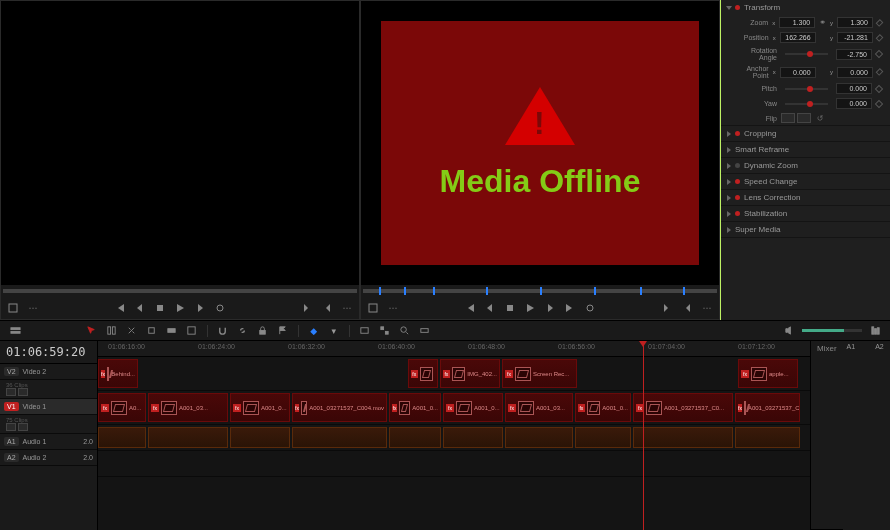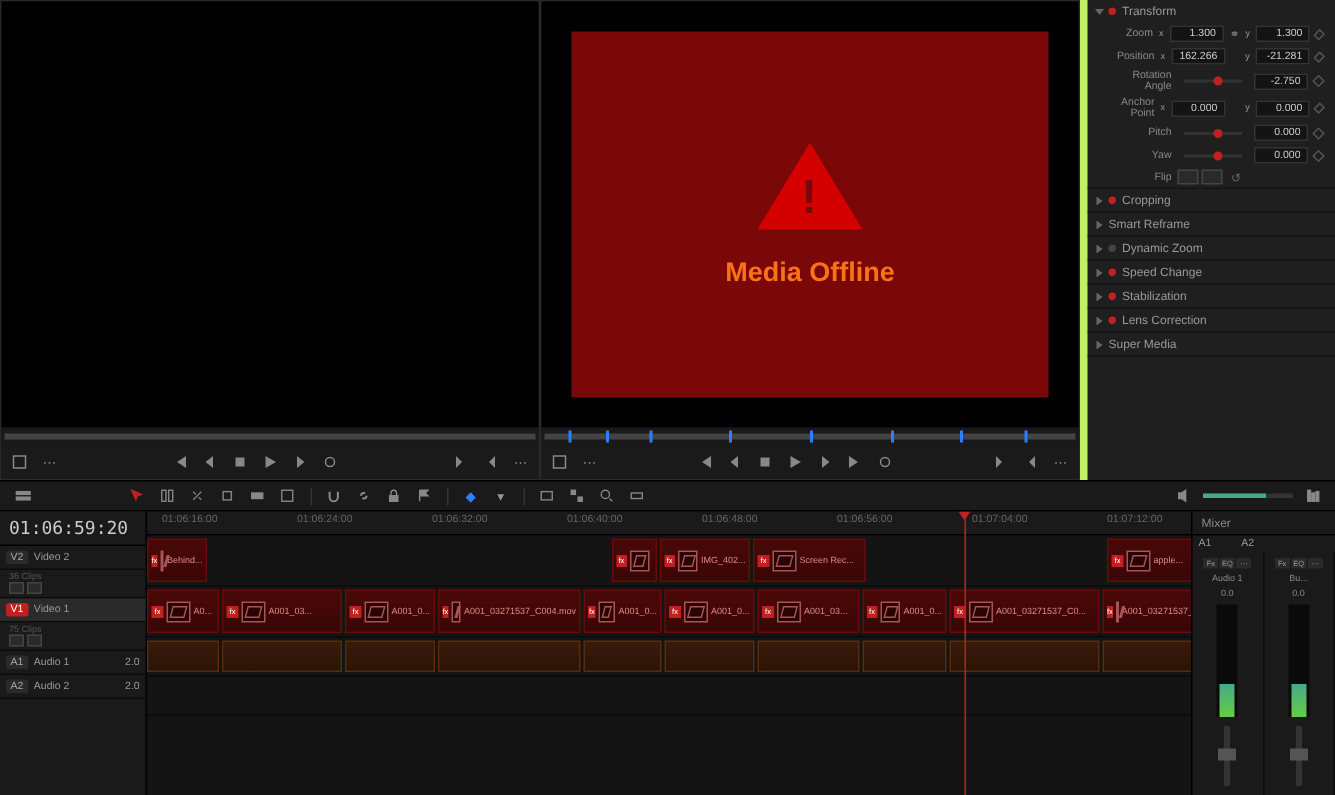--- a/index.html
+++ b/index.html
@@ -5,29 +5,29 @@
 *{margin:0;padding:0;box-sizing:border-box;font-family:-apple-system,Arial,sans-serif}
 body{background:#1a1a1a;color:#999;font-size:9px;overflow:hidden;width:890px;height:530px}
 .app{display:flex;flex-direction:column;height:530px;width:890px}
 .top{display:flex;height:320px}
 .viewers{display:flex;flex:1}
 .viewer{flex:1;background:#0a0a0a;border:1px solid #2a2a2a;position:relative;display:flex;flex-direction:column}
 .vw-main{flex:1;display:flex;align-items:center;justify-content:center;background:#000;position:relative}
 .media-offline{background:#7b0808;position:absolute;inset:20px;display:flex;flex-direction:column;align-items:center;justify-content:center}
 .warn-tri{width:0;height:0;border-left:35px solid transparent;border-right:35px solid transparent;border-bottom:58px solid #d40000;position:relative;margin-bottom:18px}
 .warn-tri::after{content:"!";position:absolute;left:-6px;top:18px;color:#7b0808;font-size:32px;font-weight:bold}
-.mo-text{color:#f97316;font-size:18px;font-weight:bold}
+.mo-text{color:#84cc16;font-size:32px;font-weight:bold}
 .vw-scrub{height:12px;background:#1a1a1a;position:relative}
 .vw-scrub .rg{position:absolute;top:4px;height:4px;background:#444;left:2px;right:2px}
 .vw-scrub .mk{position:absolute;top:2px;width:2px;height:8px;background:#2a7fff}
 .vw-trans{height:22px;background:#1a1a1a;display:flex;align-items:center;padding:0 6px;gap:8px}
 .tbtn{width:12px;height:12px;display:flex;align-items:center;justify-content:center;cursor:pointer;color:#888}
 .tbtn svg{width:10px;height:10px;fill:#888}
 .tsp{flex:1}
-.inspector{width:170px;background:#1f1f1f;border-left:5px solid #bef264;font-size:8px;overflow:hidden}
+.inspector{width:170px;background:#1f1f1f;border-left:1px solid #bef264;font-size:8px;overflow:hidden}
 .insp-sec{border-bottom:1px solid #141414}
 .insp-hdr{display:flex;align-items:center;padding:3px 6px;gap:4px;cursor:pointer}
 .insp-hdr::before{content:"";width:0;height:0;border-top:3px solid transparent;border-bottom:3px solid transparent;border-left:4px solid #666}
 .insp-hdr.open::before{transform:rotate(90deg)}
 .dot{width:5px;height:5px;border-radius:50%;background:#c02020}
 .insp-row{display:flex;align-items:center;padding:2px 8px 2px 18px;gap:4px}
 .insp-lbl2{width:38px;color:#888;font-size:7px;text-align:right}
 .insp-val{background:#141414;border:1px solid #333;color:#ccc;padding:1px 4px;width:36px;font-size:7px;text-align:right}
 .insp-sl{flex:1;height:2px;background:#333;position:relative;margin:0 4px}
 .insp-sl::after{content:"";position:absolute;width:6px;height:6px;background:#c02020;border-radius:50%;top:-2px;left:50%}
@@ -61,21 +61,21 @@
 .playhead{position:absolute;top:0;bottom:0;width:1px;background:#c02020;z-index:10}
 .playhead::before{content:"";position:absolute;top:0;left:-4px;border-left:4px solid transparent;border-right:4px solid transparent;border-top:6px solid #c02020}
 .tracks{flex:1;position:relative}
 .track{height:34px;border-bottom:1px solid #0a0a0a;position:relative}
 .track.audio{height:26px}
 .clip{position:absolute;top:2px;bottom:2px;background:linear-gradient(#4a0808,#3a0606);border:1px solid #6a0a0a;display:flex;align-items:center;padding:0 2px;overflow:hidden;font-size:6px;color:#d88}
 .clip.audio{background:linear-gradient(#3a1a0a,#2a1406);border-color:#5a2a0a}
 .clip-ico{width:16px;height:14px;border:1px solid #a55;margin-right:2px;position:relative;background:#2a0404}
 .clip-ico::after{content:"";position:absolute;top:2px;left:2px;right:2px;bottom:2px;border:1px solid #a55;transform:skewX(-15deg)}
 .clip-fx{width:8px;height:8px;background:#c02020;color:#fff;font-size:5px;display:flex;align-items:center;justify-content:center;margin-right:2px}
-.mixer{width:96px;background:#1a1a1a;border-left:1px solid #000;display:flex;flex-direction:column}
+.mixer{width:80px;background:#1a1a1a;border-left:1px solid #000;display:flex;flex-direction:row}
 .mix-hdr{padding:3px 6px;font-size:8px;color:#888;border-bottom:1px solid #000}
 .mix-ch{display:flex;flex:1}
 .mch{flex:1;border-right:1px solid #0a0a0a;display:flex;flex-direction:column;align-items:center;padding:2px;font-size:6px}
 .mch-lbl{color:#888;padding:2px}
 .mch-btns{display:flex;gap:1px;margin:2px 0}
 .mch-btn{width:10px;height:7px;background:#2a2a2a;font-size:5px;display:flex;align-items:center;justify-content:center}
 .mch-meter{flex:1;width:14px;background:#0a0a0a;margin:2px 0;position:relative}
 .mch-meter::after{content:"";position:absolute;bottom:0;left:2px;right:2px;height:30%;background:linear-gradient(#4a8,#6c4)}
 .mch-fader{width:4px;height:40px;background:#333;position:relative;margin:4px 0}
 .mch-fader::after{content:"";position:absolute;width:12px;height:8px;background:#555;left:-4px;top:15px}
@@ -298,27 +298,27 @@
         </div>
    <div class="insp-sec">
           <div class="insp-hdr">
             <span class="dot"></span>
             <span>Speed Change</span>
           </div>
         </div>
    <div class="insp-sec">
           <div class="insp-hdr">
             <span class="dot"></span>
+            <span>Lens Correction</span>
+          </div>
+        </div>
+   <div class="insp-sec">
+          <div class="insp-hdr">
+            <span class="dot"></span>
             <span>Stabilization</span>
-          </div>
-        </div>
-   <div class="insp-sec">
-          <div class="insp-hdr">
-            <span class="dot"></span>
-            <span>Lens Correction</span>
           </div>
         </div>
    <div class="insp-sec">
           <div class="insp-hdr">
             <span>Super Media</span>
           </div>
         </div>
   </div>
  </div>
 

